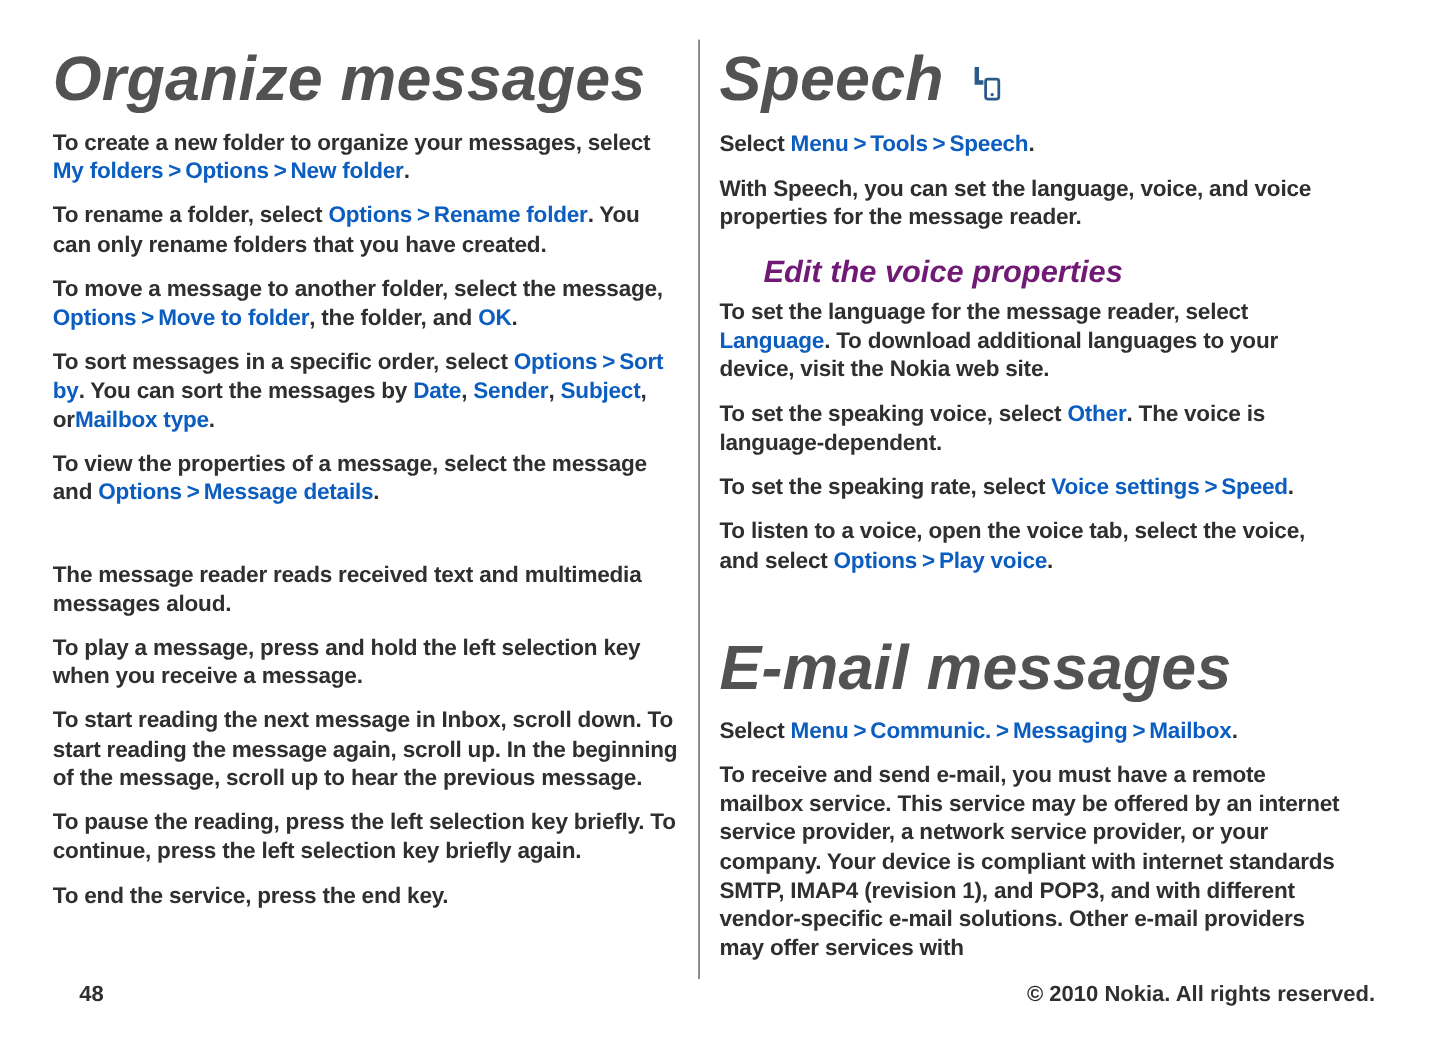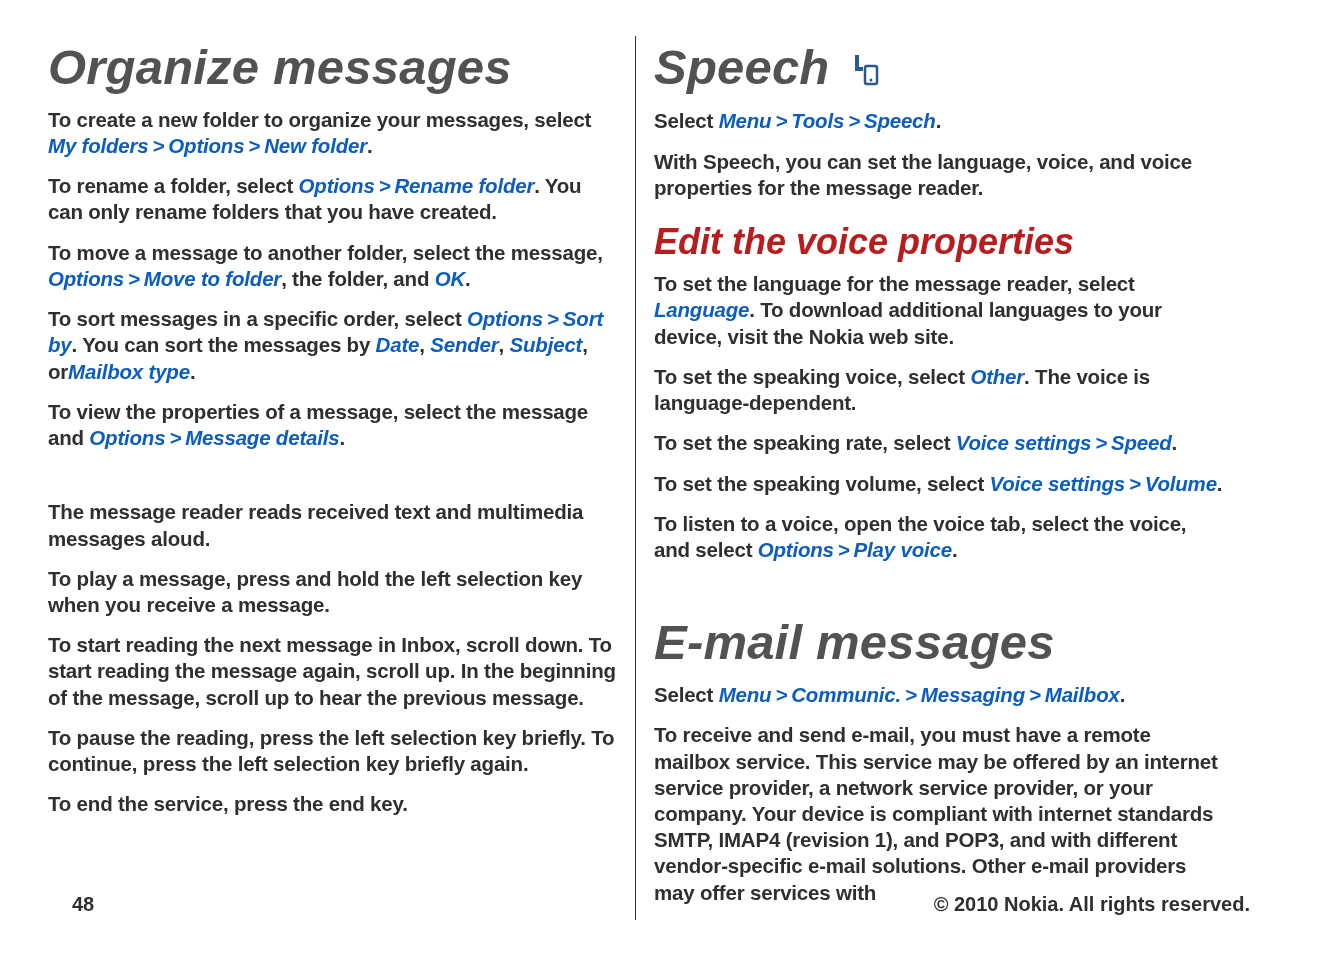--- a/index.html
+++ b/index.html
@@ -25,42 +25,42 @@
   .col-left {
     padding-right: 18px;
     border-right: 1.5px solid #333;
   }
   .col-right {
     padding-left: 18px;
   }
   h1 {
     font-style: italic;
     font-weight: 700;
-    font-size: 49px;
+    font-size: 57px;
     color: #525252;
     margin-bottom: 8px;
     letter-spacing: 0.2px;
   }
   h2 {
     font-style: italic;
     font-weight: 700;
-    font-size: 36px;
-    color: #b91c1c;
+    font-size: 28px;
+    color: #701a75;
     margin-top: 18px;
     margin-bottom: 6px;
+    margin-left: 40px;
   }
   p {
     font-weight: 600;
     margin-bottom: 14px;
     letter-spacing: -0.2px;
   }
   .lk {
     color: #0b5dc0;
     font-weight: 700;
-    font-style: italic;
   }
   .gt {
     color: #0b5dc0;
     font-weight: 700;
     font-style: italic;
     padding: 0 4px;
   }
   .speech-icon {
     display: inline-block;
     vertical-align: middle;
@@ -142,23 +142,20 @@
     </p>
 
     <p>
       <span>To set the speaking voice, select </span><span class="lk">Other</span><span>. The voice is language-dependent.</span>
     </p>
 
     <p>
       <span>To set the speaking rate, select </span><span class="lk">Voice settings</span><span class="gt">&gt;</span><span class="lk">Speed</span><span>.</span>
     </p>
 
-    <p>
-      <span>To set the speaking volume, select </span><span class="lk">Voice settings</span><span class="gt">&gt;</span><span class="lk">Volume</span><span>.</span>
-    </p>
 
     <p>
       <span>To listen to a voice, open the voice tab, select the voice, and select </span><span class="lk">Options</span><span class="gt">&gt;</span><span class="lk">Play voice</span><span>.</span>
     </p>
 
     <div class="sep-spacer"></div>
     <h1>E-mail messages</h1>
 
     <p>
       <span>Select </span><span class="lk">Menu</span><span class="gt">&gt;</span><span class="lk">Communic.</span><span class="gt">&gt;</span><span class="lk">Messaging</span><span class="gt">&gt;</span><span class="lk">Mailbox</span><span>.</span>

